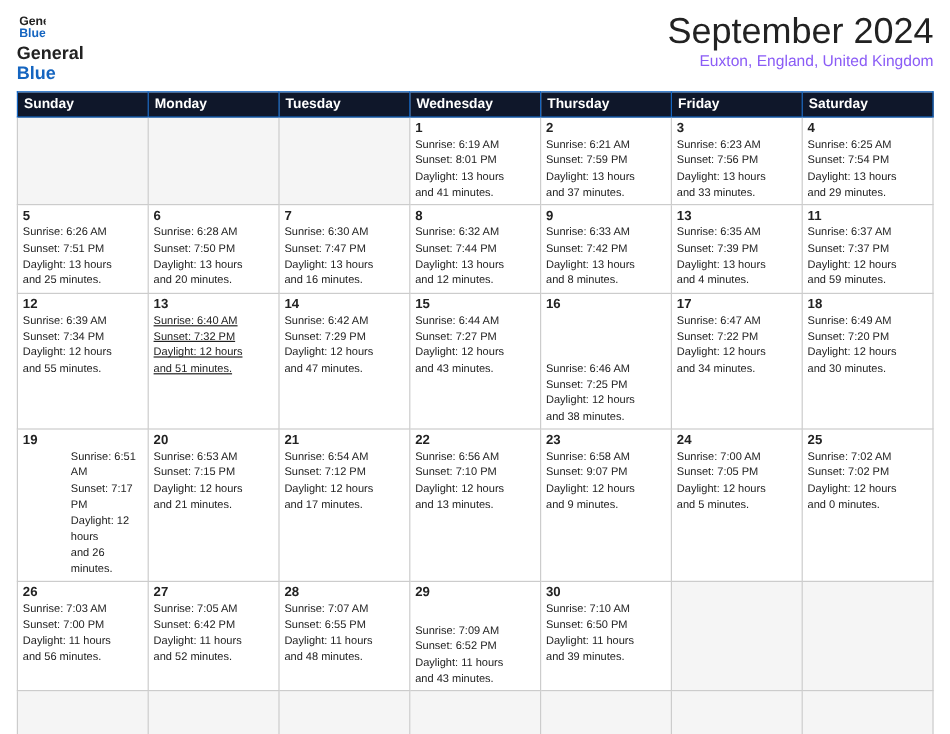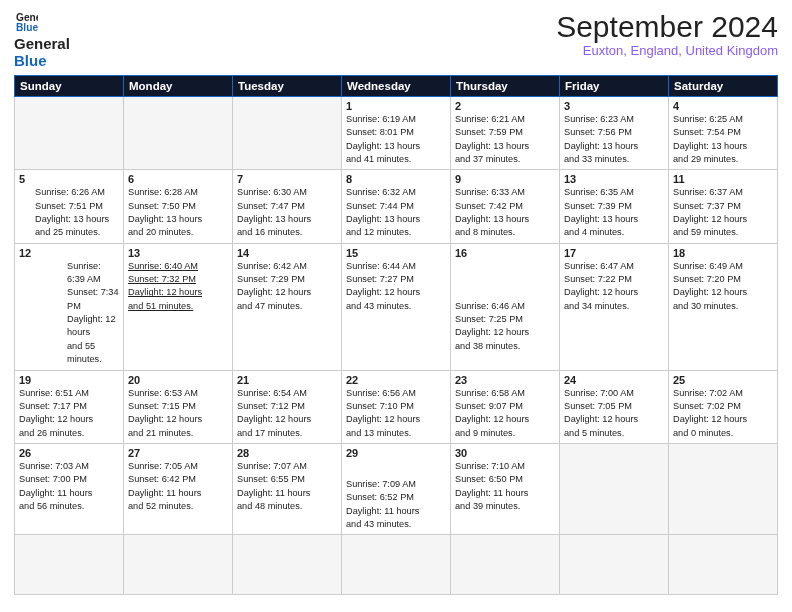--- a/index.html
+++ b/index.html
@@ -150,21 +150,21 @@
             <span class="day-num">4</span>
             <div class="day-info" style="white-space: pre-line;">Sunrise: 6:25 AM
 Sunset: 7:54 PM
 Daylight: 13 hours
 and 29 minutes.</div>
           </td>
         </tr>
         <tr>
           <td>
             <span class="day-num">5</span>
-            <div class="day-info" style="white-space: pre-line; margin-left: 16px;">Sunrise: 6:26 AM
+            <div class="day-info" style="white-space: pre-line;">Sunrise: 6:26 AM
 Sunset: 7:51 PM
 Daylight: 13 hours
 and 25 minutes.</div>
           </td>
           <td>
             <span class="day-num">6</span>
             <div class="day-info" style="white-space: pre-line;">Sunrise: 6:28 AM
 Sunset: 7:50 PM
 Daylight: 13 hours
 and 20 minutes.</div>
@@ -201,21 +201,21 @@
             <span class="day-num">11</span>
             <div class="day-info" style="white-space: pre-line;">Sunrise: 6:37 AM
 Sunset: 7:37 PM
 Daylight: 12 hours
 and 59 minutes.</div>
           </td>
         </tr>
         <tr>
           <td>
             <span class="day-num">12</span>
-            <div class="day-info" style="white-space: pre-line; margin-left: 48px;">Sunrise: 6:39 AM
+            <div class="day-info" style="white-space: pre-line;">Sunrise: 6:39 AM
 Sunset: 7:34 PM
 Daylight: 12 hours
 and 55 minutes.</div>
           </td>
           <td>
             <span class="day-num">13</span>
             <div class="day-info" style="white-space: pre-line; text-decoration: underline;">Sunrise: 6:40 AM
 Sunset: 7:32 PM
 Daylight: 12 hours
 and 51 minutes.</div>
@@ -252,21 +252,21 @@
             <span class="day-num">18</span>
             <div class="day-info" style="white-space: pre-line;">Sunrise: 6:49 AM
 Sunset: 7:20 PM
 Daylight: 12 hours
 and 30 minutes.</div>
           </td>
         </tr>
         <tr>
           <td>
             <span class="day-num">19</span>
-            <div class="day-info" style="white-space: pre-line;">Sunrise: 6:51 AM
+            <div class="day-info" style="white-space: pre-line; margin-left: 40px;">Sunrise: 6:51 AM
 Sunset: 7:17 PM
 Daylight: 12 hours
 and 26 minutes.</div>
           </td>
           <td>
             <span class="day-num">20</span>
             <div class="day-info" style="white-space: pre-line;">Sunrise: 6:53 AM
 Sunset: 7:15 PM
 Daylight: 12 hours
 and 21 minutes.</div>

